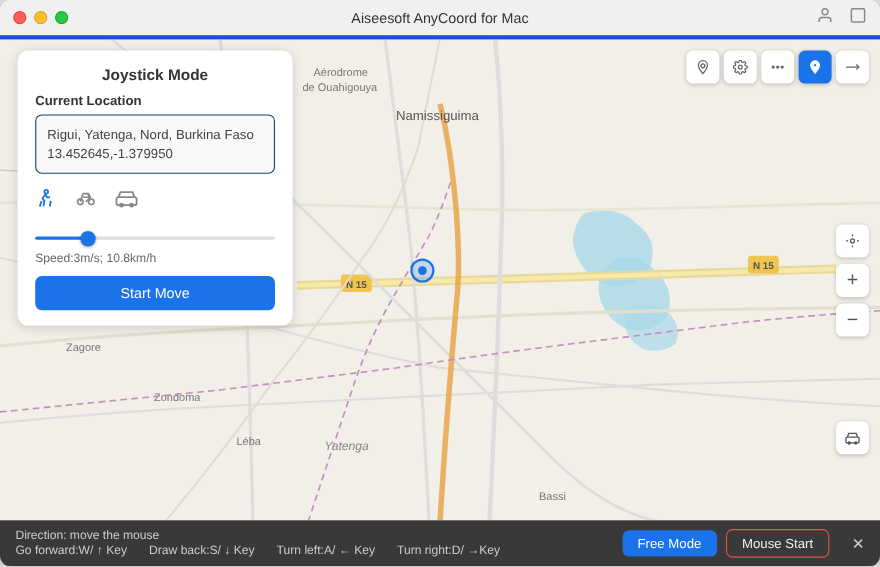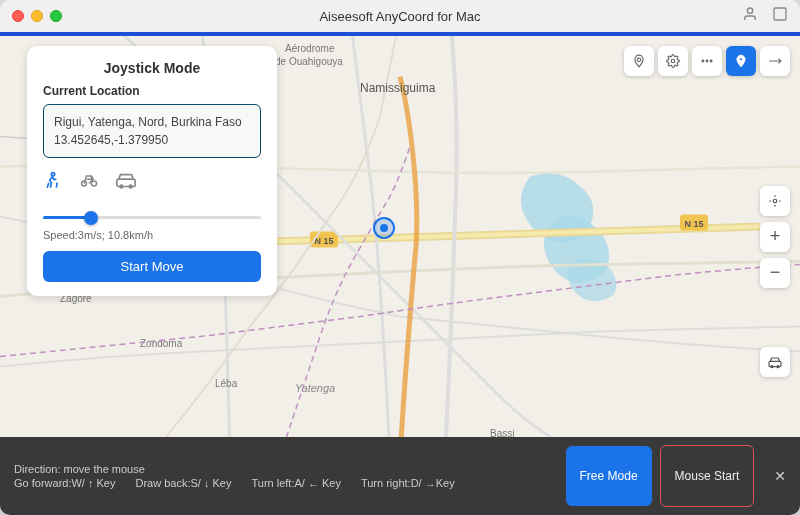--- a/index.html
+++ b/index.html
@@ -163,21 +163,21 @@
       cursor: pointer;
       box-shadow: 0 1px 4px rgba(0,0,0,0.2);
       font-size: 14px;
       color: #555;
     }
 
     
     .joystick-panel {
       position: absolute;
       top: 10px;
-      left: 27px;
+      left: 16px;
       width: 250px;
       background: white;
       border-radius: 10px;
       padding: 14px 16px;
       box-shadow: 0 2px 10px rgba(0,0,0,0.15);
     }
 
     .panel-title {
       font-size: 14px;
       font-weight: 600;
@@ -319,21 +319,21 @@
       color: #ccc;
     }
 
     .bottom-mode-buttons {
       display: flex;
       gap: 8px;
       align-items: center;
     }
 
     .mode-btn {
-      padding: 23px 14px;
+      padding: 5px 14px;
       border-radius: 6px;
       font-size: 12px;
       cursor: pointer;
       border: none;
       font-weight: 500;
       text-align: center;
     }
 
     .mode-btn-free {
       background: #1a73e8;

